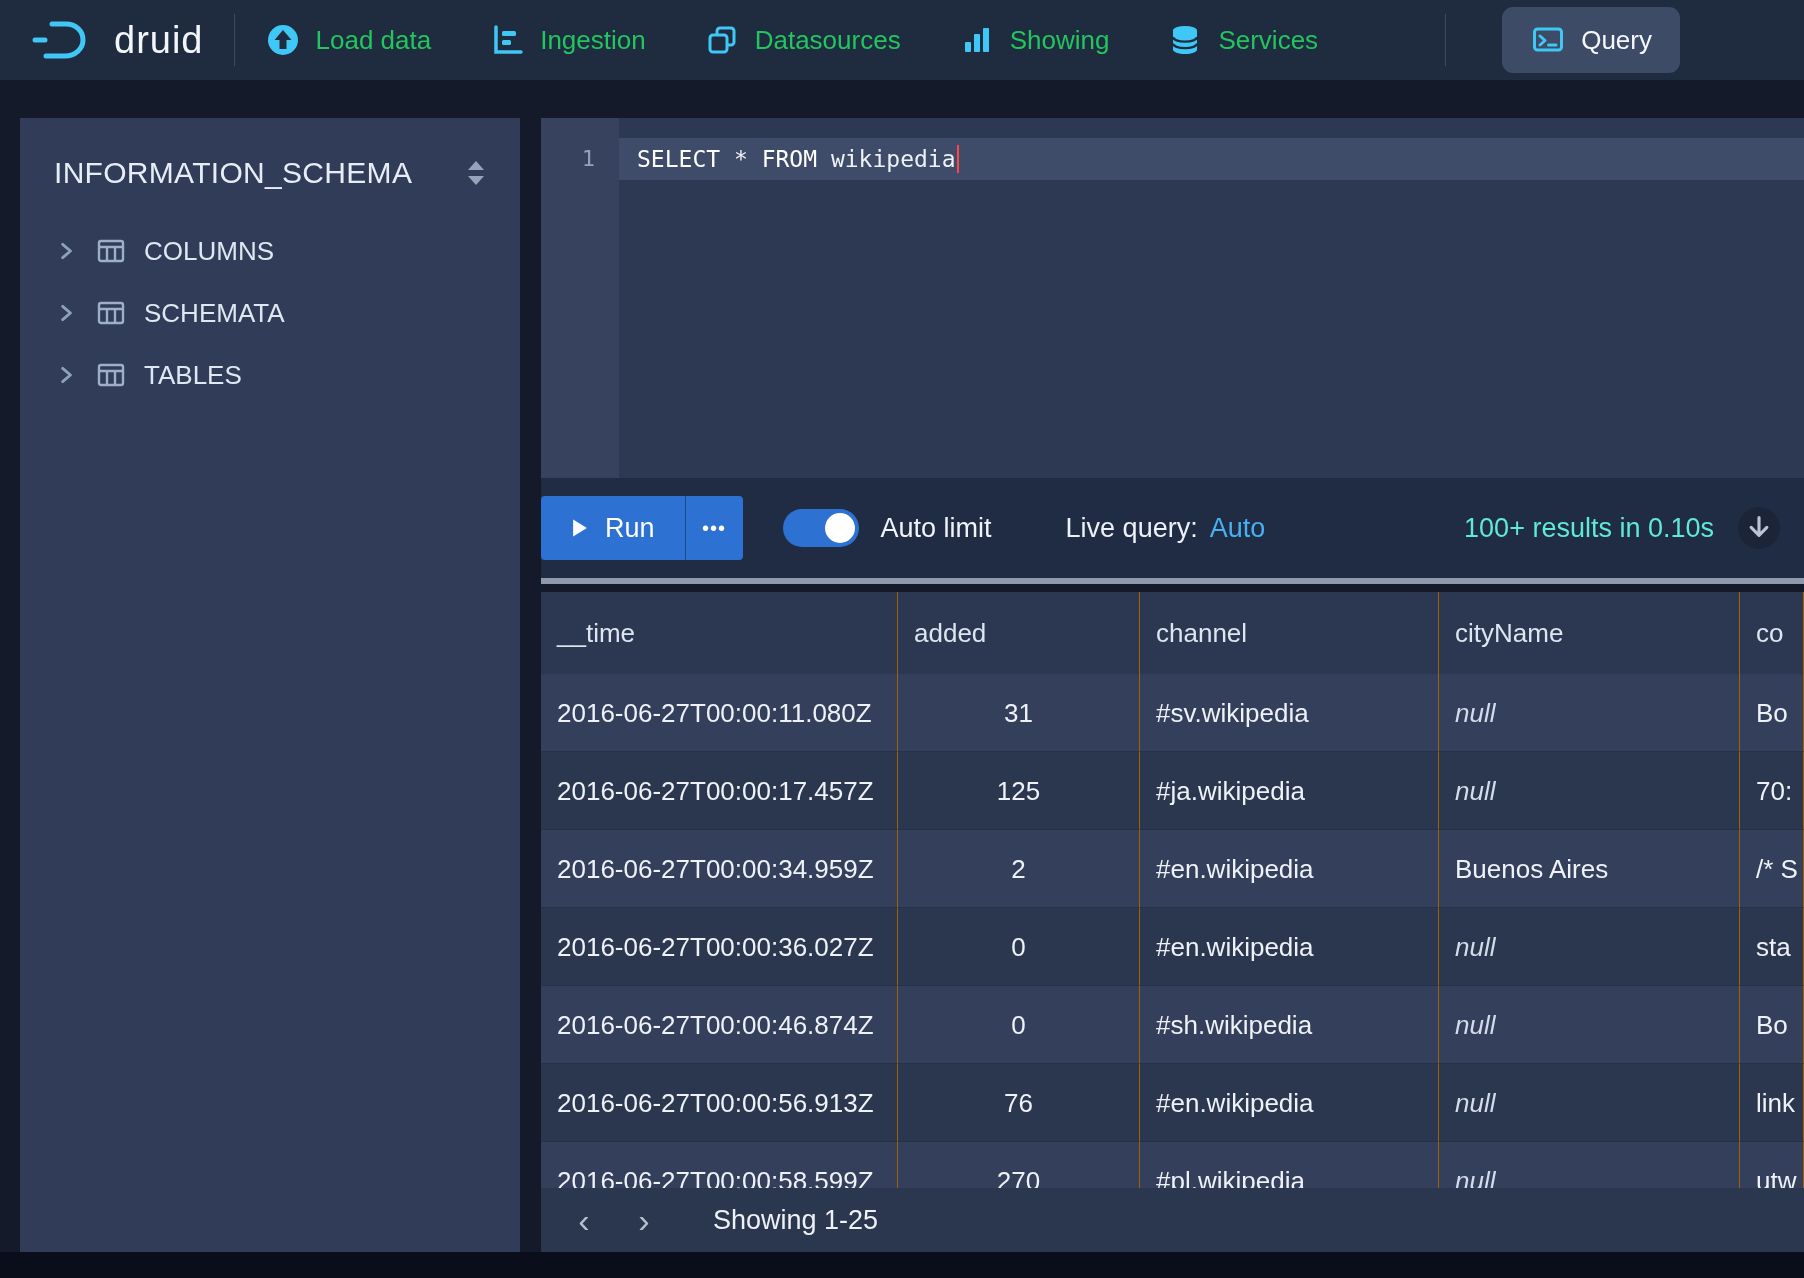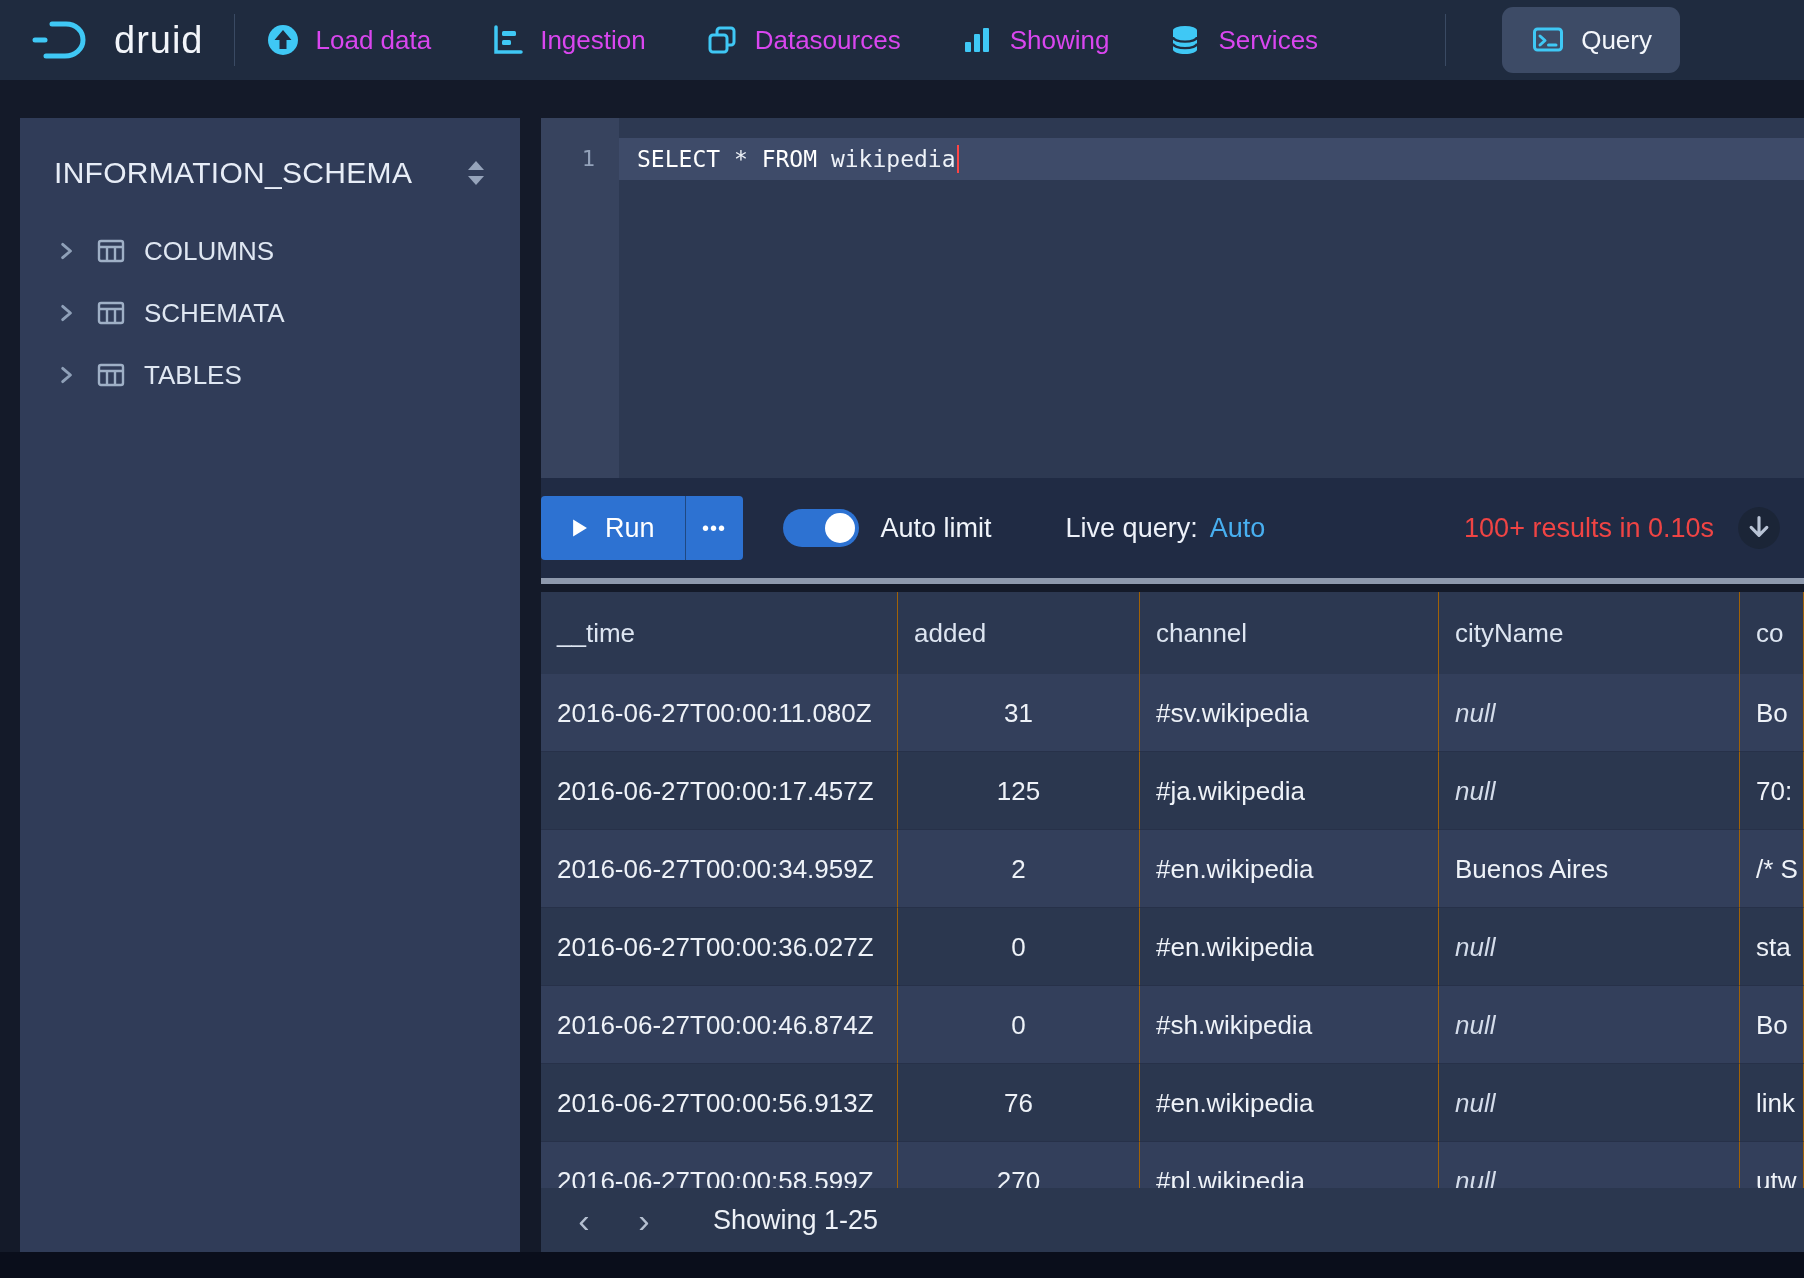--- a/index.html
+++ b/index.html
@@ -13,21 +13,21 @@
 
   
   .navbar {
     position:absolute; left:0; top:0; width:1804px; height:80px;
     background:#1f2b3f; display:flex; align-items:center; padding:0 28px;text-align:center;
   }
   .brand { display:flex; align-items:center; gap:16px; cursor:pointer; }
   .brand-text { font-size:38px; font-weight:500; letter-spacing:1px; color:#f2f5fa; }
   .nav-sep { width:1px; height:52px; background:#3a4a63; margin:0 30px; }
   .nav-items { display:flex; align-items:center; gap:58px; }
-  .nav-item { display:flex; align-items:center; gap:15px; font-size:26px; color:#d946ef; cursor:pointer; white-space:nowrap; }
+  .nav-item { display:flex; align-items:center; gap:15px; font-size:26px; color:#22c55e; cursor:pointer; white-space:nowrap; }
   .nav-spacer { flex:1; }
   .query-pill {
     display:flex; align-items:center; gap:15px; font-size:26px; color:#f4f7fc;
     background:#3d4b66; border-radius:11px; height:66px; padding:0 28px;
     margin-left:26px; margin-right:96px; cursor:pointer;
   }
 
   
   .sidebar {
     position:absolute; left:20px; top:118px; width:500px; height:1134px;
@@ -91,21 +91,21 @@
     background:#2d72d2; position:relative; cursor:pointer; flex:none;
   }
   .switch .knob {
     position:absolute; right:4px; top:4px; width:30px; height:30px;
     border-radius:50%; background:#fff;
   }
   .auto-limit-label { margin-left:22px; font-size:27px; color:#f0f4fa; }
   .live-query { margin-left:74px; font-size:27px; color:#edf1f9; display:flex; gap:12px; }
   .live-query .lq-val { color:#48aff0; cursor:pointer; }
   .runbar-spacer { flex:1; }
-  .results-text { font-size:27px; color:#ef4444; }
+  .results-text { font-size:27px; color:#5eead4; }
   .dl-btn { margin-left:22px; display:flex; cursor:pointer; }
 
   
   .resize-handle { height:6px; background:#8e99ad; flex:none; margin-top:0; cursor:row-resize; }
 
   
   .results { flex:1; position:relative; background:#2b374f; overflow:hidden; margin-top:8px; }
   .tr {
     display:grid;
     grid-template-columns:357px 242px 299px 301px 1fr;

